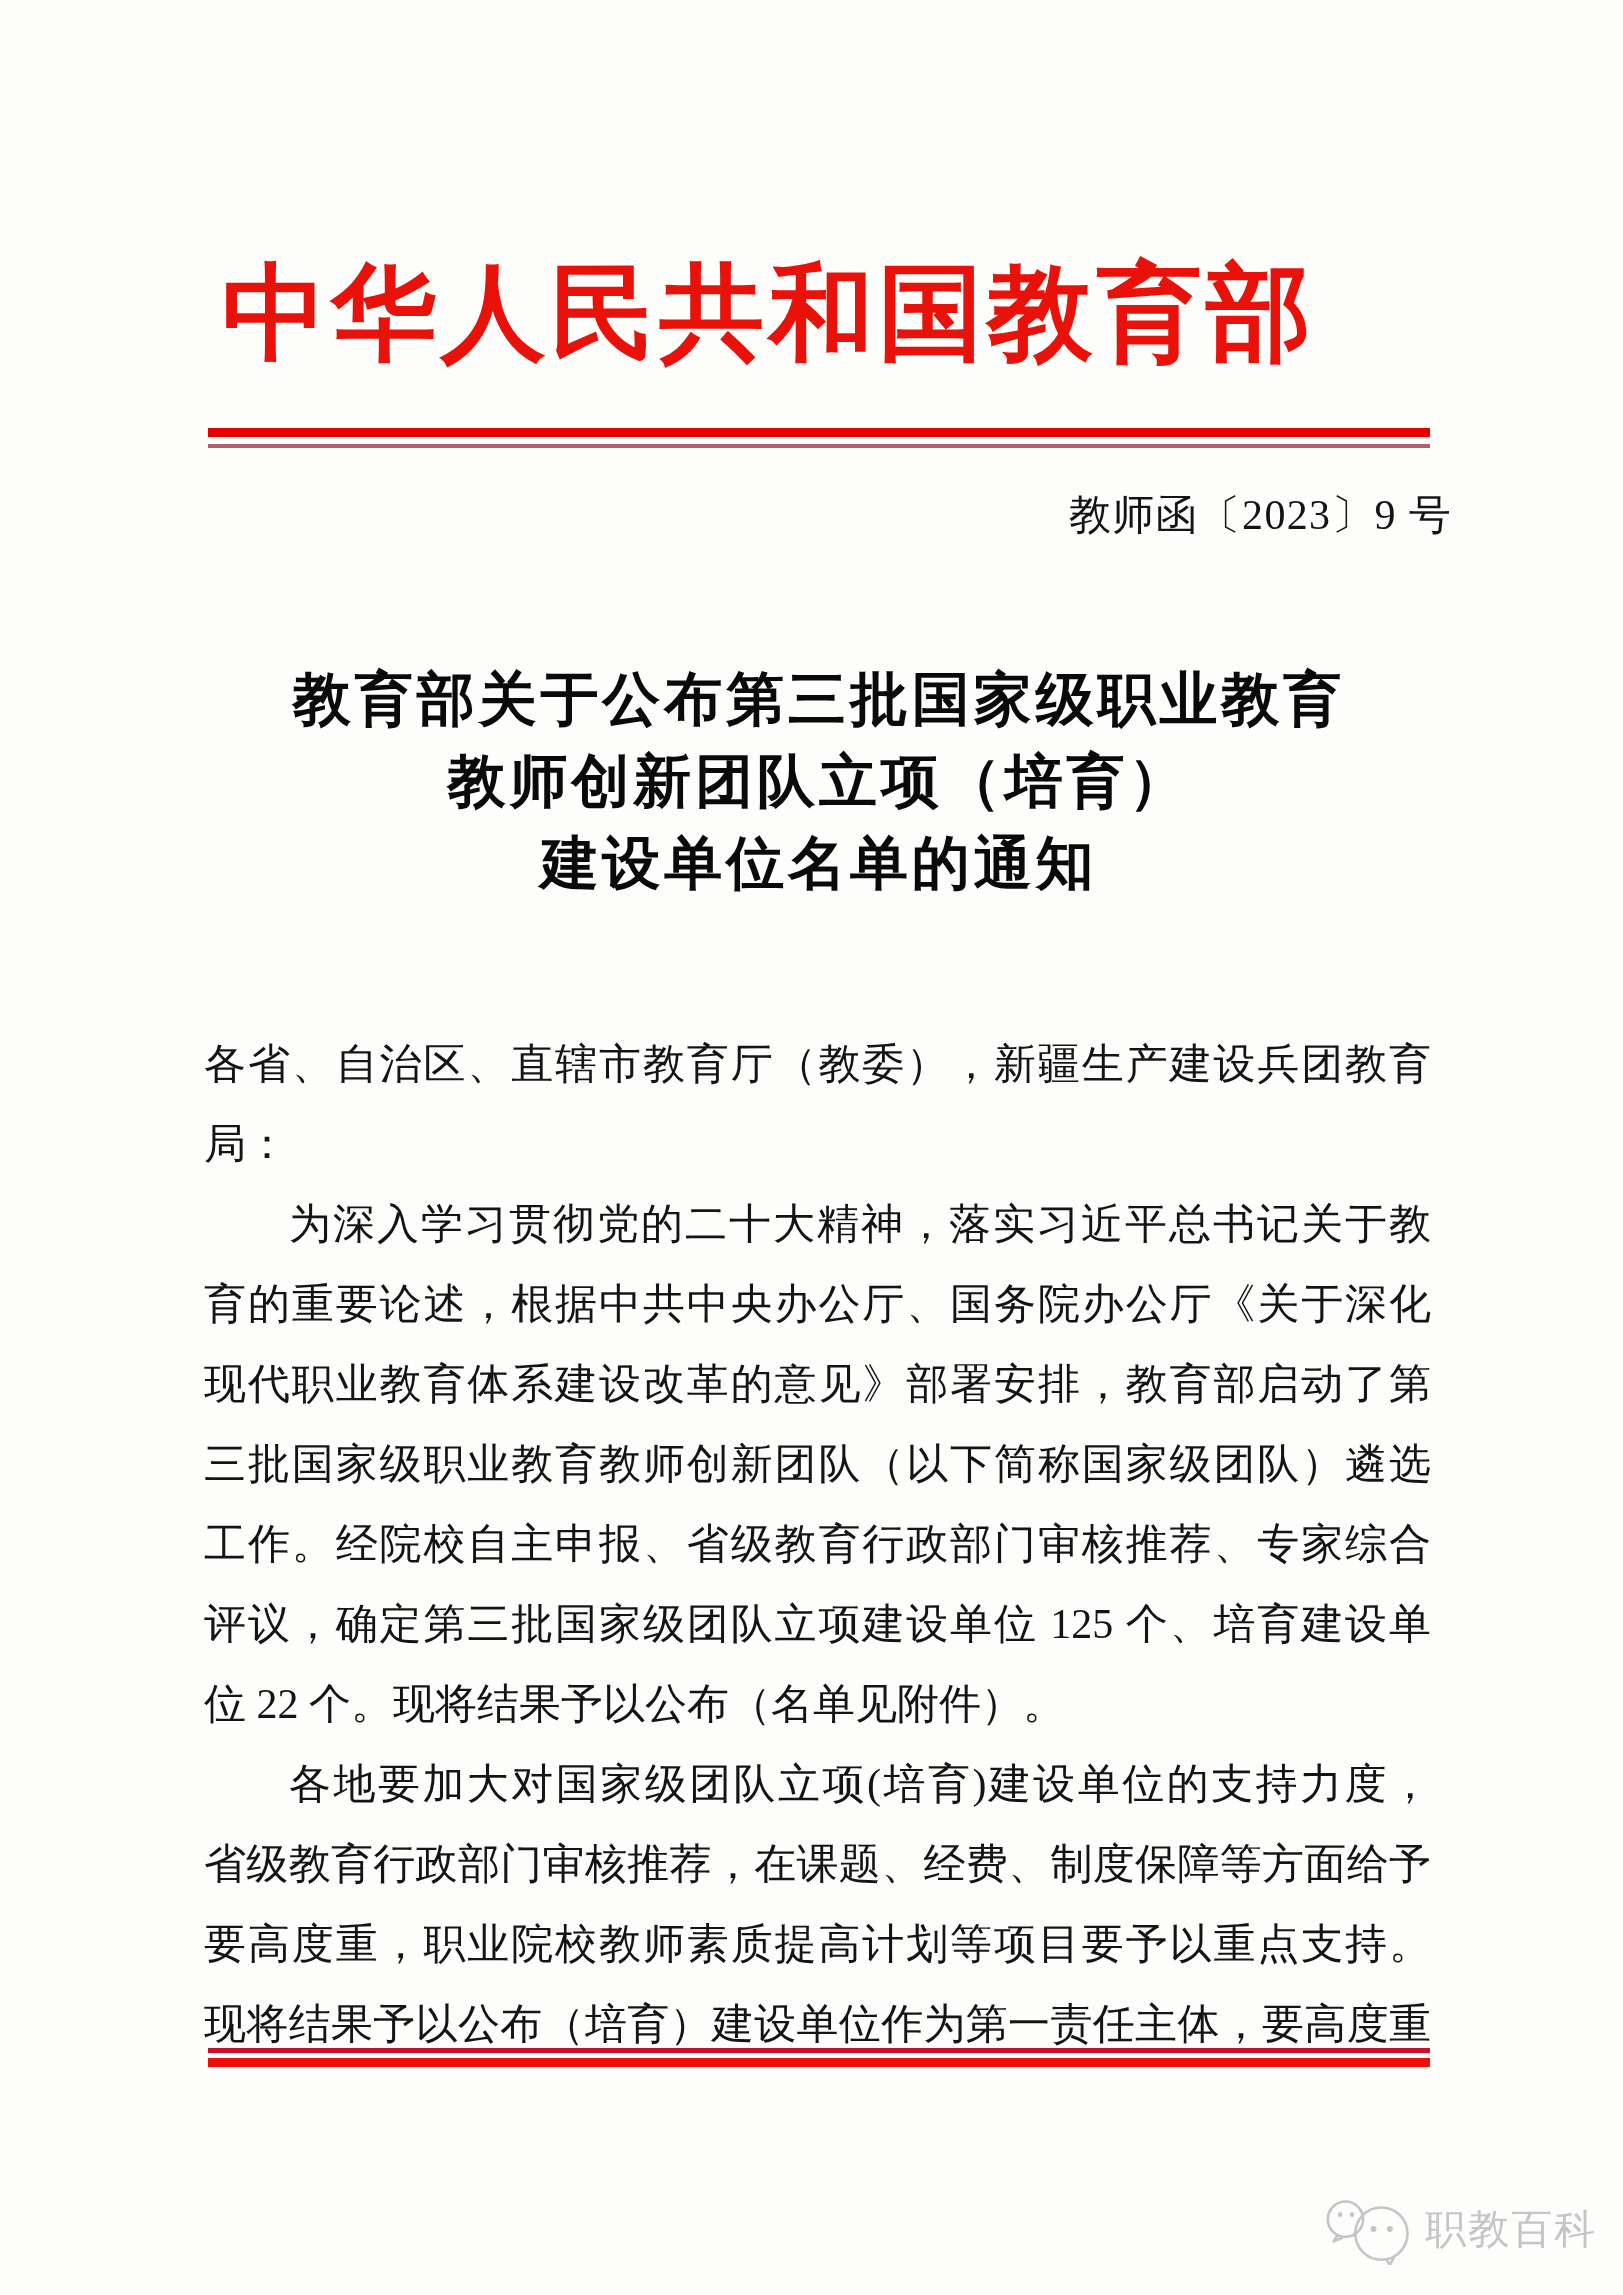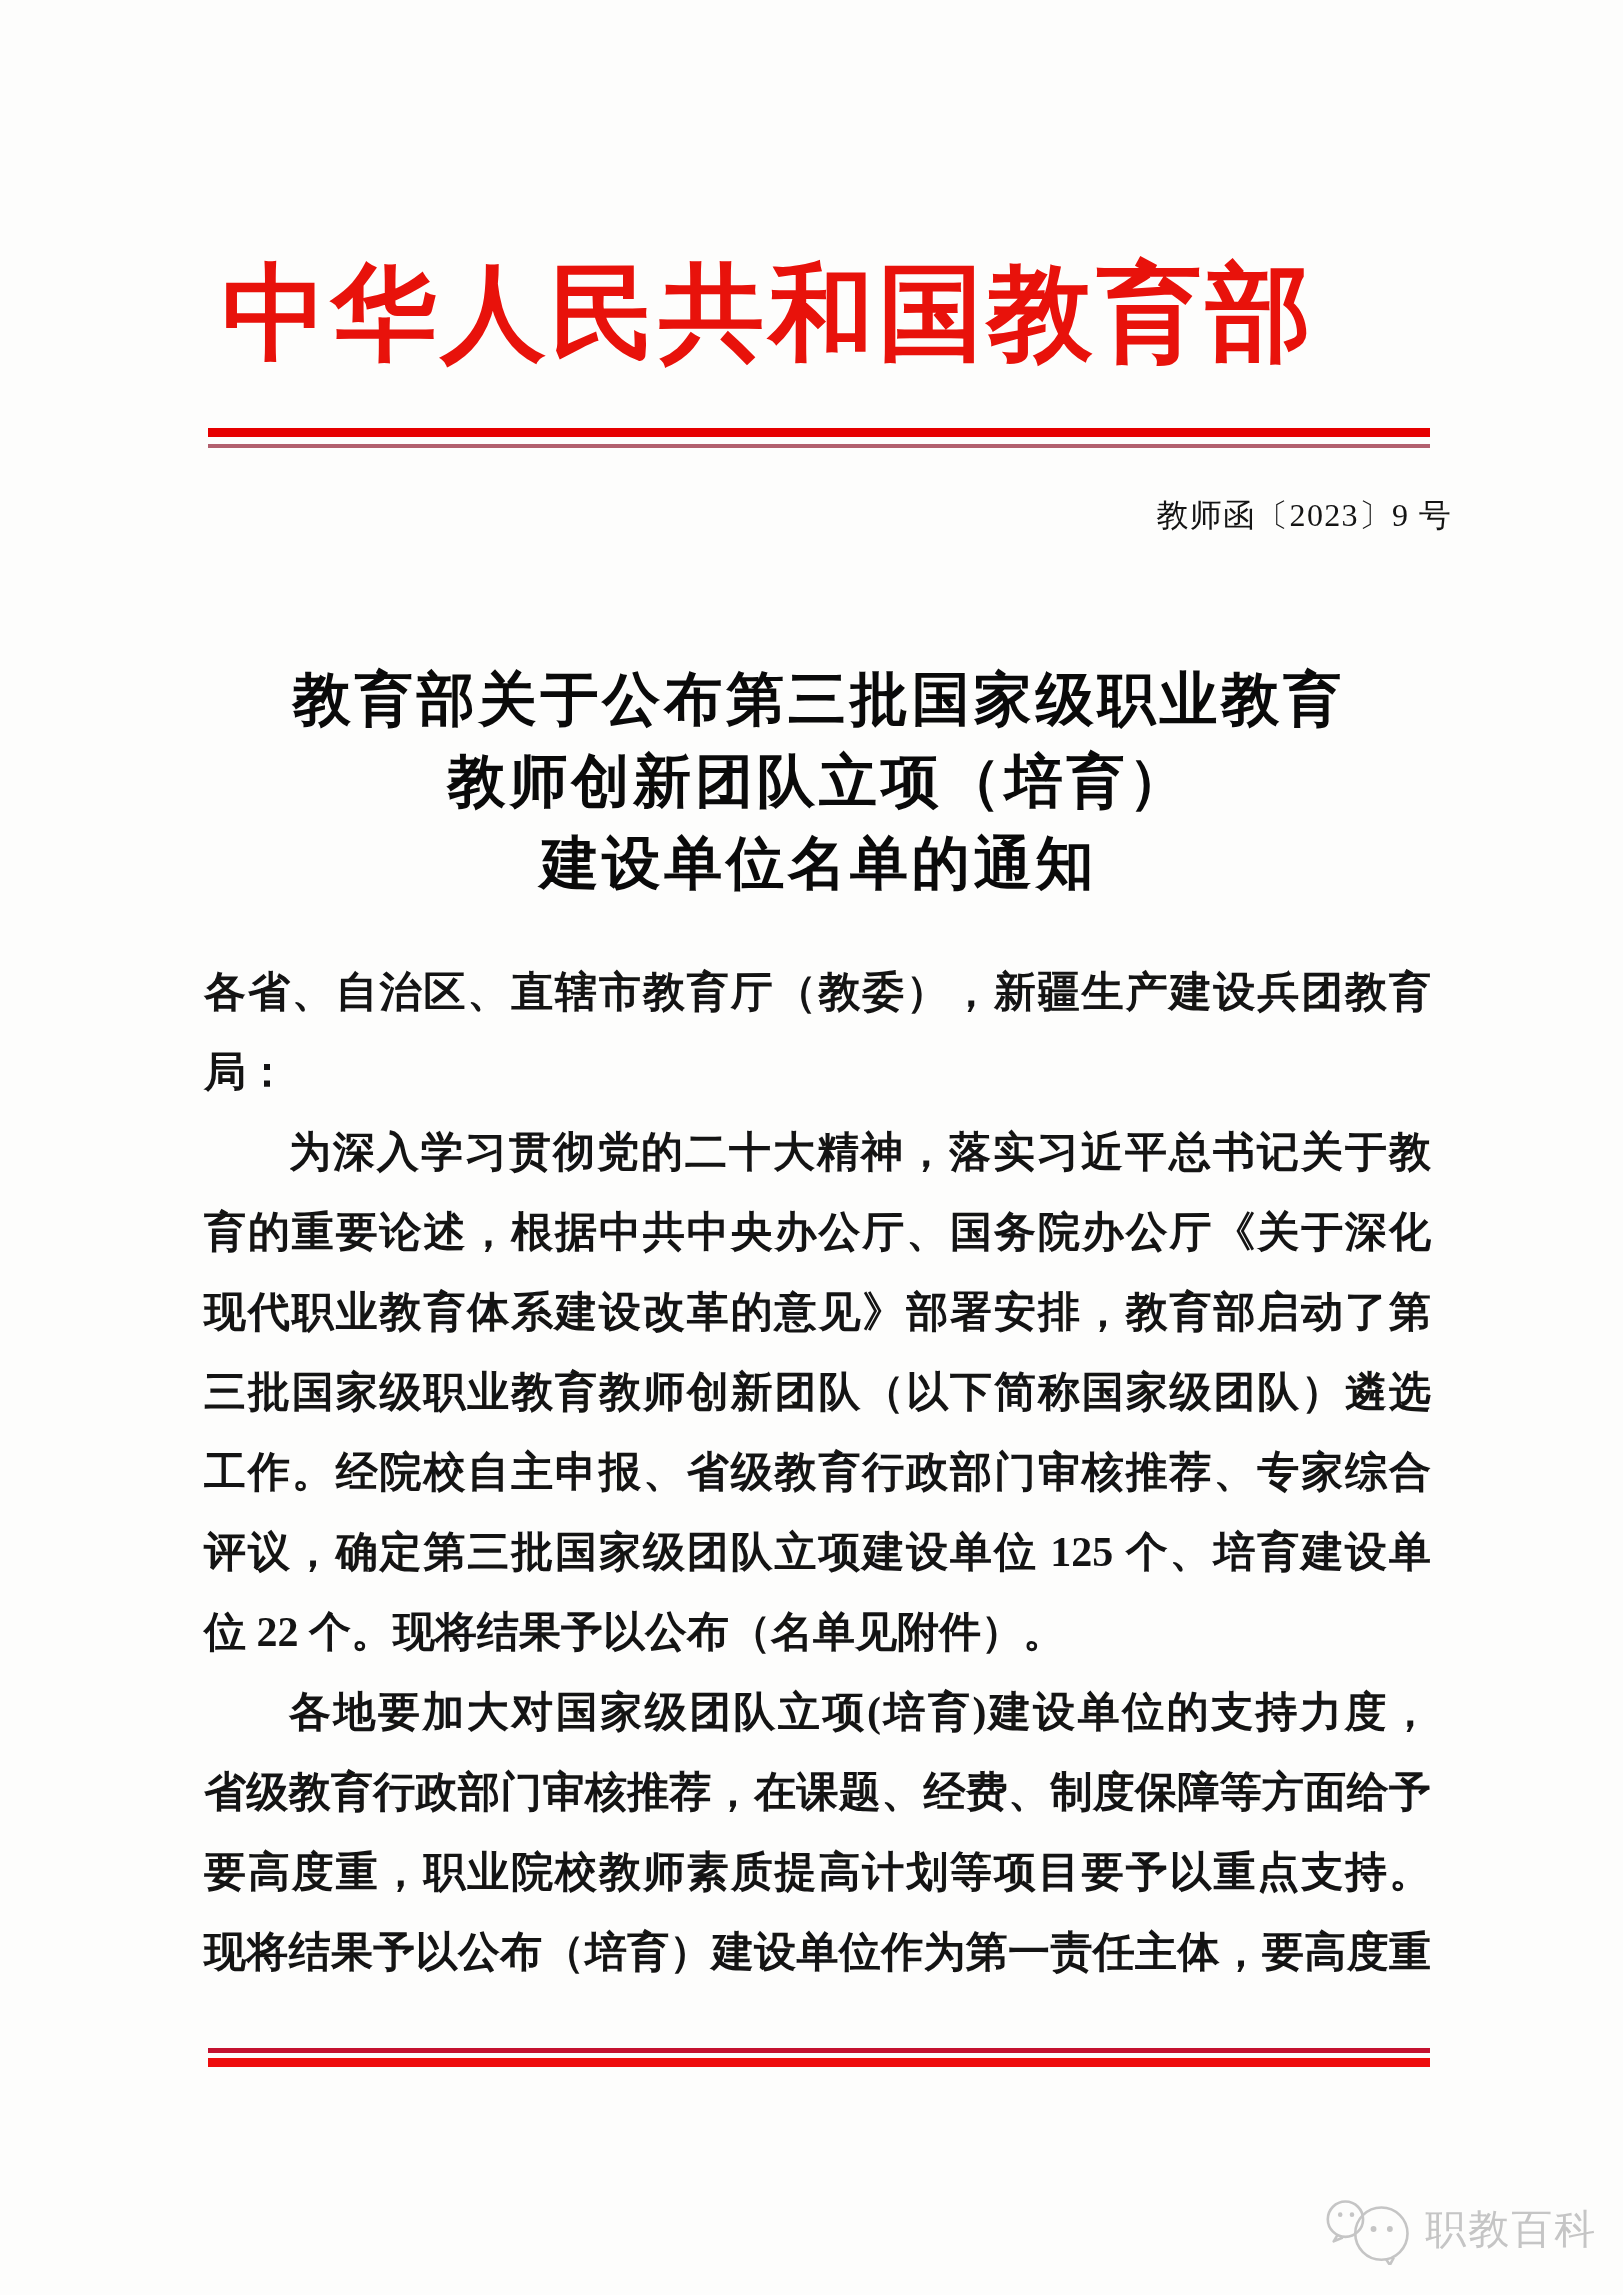--- a/index.html
+++ b/index.html
@@ -22,34 +22,34 @@
   .rule-thick{
     position:absolute;left:208px;top:428px;width:1222px;height:9.2px;
     background:var(--rule-red,#e60000);
   }
   .rule-thin{
     position:absolute;left:208px;top:444px;width:1222px;height:3.9px;
     background:var(--rule-rose,#b2606e);
   }
   .docnum{
     position:absolute;right:193px;top:489px;
-    font-size:32px;line-height:52px;
+    font-size:42px;line-height:52px;
     color:var(--body-text,#141414);
     letter-spacing:1.3px;
   }
   
   .title{
     position:absolute;left:208px;top:659px;width:1222px;
     text-align:center;font-weight:bold;color:#0a0a0a;
   }
   .title .tl{font-size:58px;line-height:82px;letter-spacing:3.9px;}
   
   .doc-body{
-    position:absolute;left:204px;top:952px;width:1227px;
-    font-size:42px;color:var(--body-text,#141414);font-weight:bold;
+    position:absolute;left:204px;top:1024px;width:1227px;
+    font-size:42px;color:var(--body-text,#141414);
   }
   .bl{height:80px;line-height:80px;text-align:left;}
   .bl.j{text-align:justify;text-align-last:justify;}
   .bl.ind{padding-left:85px;}
   
   .bottom-rule-dark{
     position:absolute;left:208px;top:2048px;width:1222px;height:4.6px;
     background:var(--bottom-rule-dark,#c41230);
   }
   .bottom-rule-bright{

